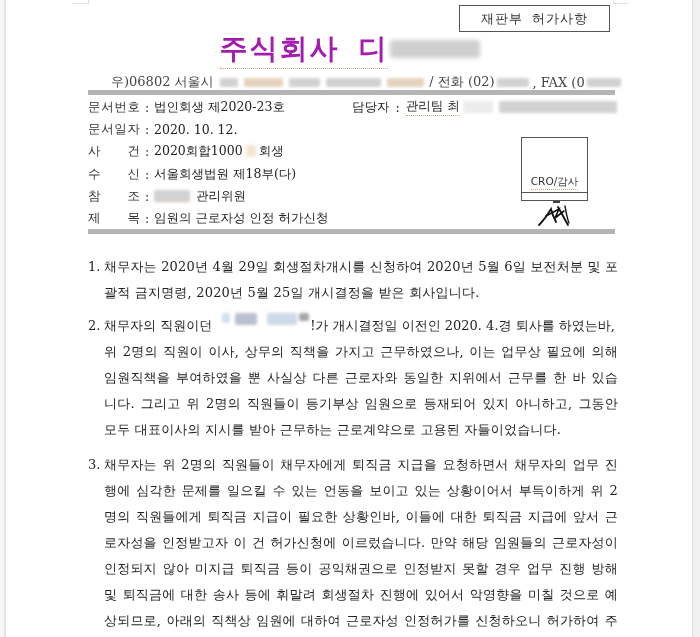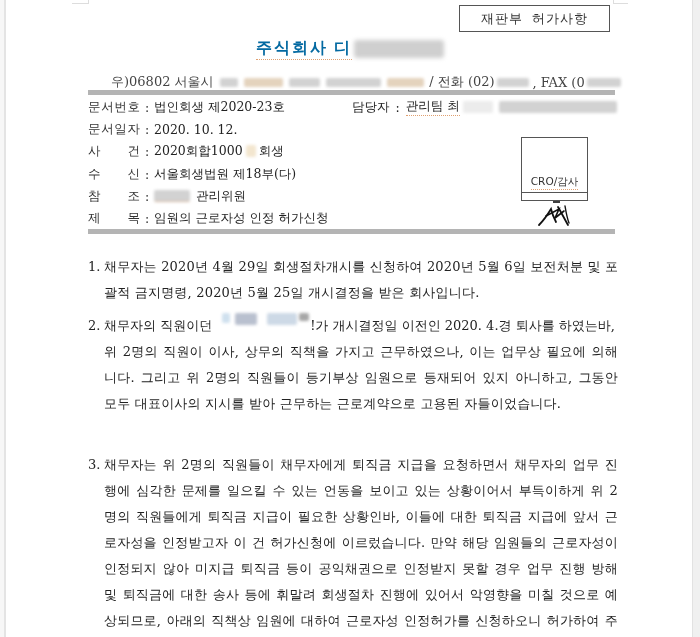--- a/index.html
+++ b/index.html
@@ -18,22 +18,22 @@
   .stamp-box {
     position:absolute; left:459px; top:5px; width:151px; height:27px;
     border:1px solid #555; box-sizing:border-box;
     display:flex; align-items:center; justify-content:center;
     font-size:13px; letter-spacing:1px; color:#333;font-family:Liberation Mono, monospace;
   }
   .title {
     position:absolute; left:0; top:35px; width:700px; height:28px;
     display:flex; justify-content:center; align-items:center;
   }
-  .title-text { font-size:16px; font-weight:bold; letter-spacing:2px; color:#0369a1;
-    font-family:Liberation Serif, serif; }
+  .title-text { font-size:28px; font-weight:bold; letter-spacing:2px; color:#a21caf;
+    font-family:Liberation Mono, monospace; }
   .blur-title { display:inline-block; width:90px; height:18px; background:#cfcfcf; filter:blur(2px); margin-left:2px; border-radius:3px; }
 
   .address {
     position:absolute; left:111px; top:75px; width:510px; height:14px;
     font-size:13px; color:#444; display:flex; align-items:center; white-space:nowrap;
   }
   .blur { display:inline-block; background:#d2d2d2; filter:blur(1.6px); border-radius:2px; }
   .gray-bar { position:absolute; left:88px; width:527px; height:5px; background:#b4b4b4; }
 
   .field-row { position:absolute; left:88px; height:20px; display:flex; align-items:center; font-size:12.5px; white-space:nowrap; }
@@ -195,20 +195,24 @@
       <span class="blur" style="width:10px;height:8px;margin-left:2px;background:#a6a6a6;"></span>
       <span style="margin-left:1px;">!가 개시결정일 이전인 2020. 4.경 퇴사를 하였는바,</span>
     </span>
   </div>
   <div class="para-line">
       <span class="para-num"></span>
       <span class="para-text">위 2명의 직원이 이사, 상무의 직책을 가지고 근무하였으나, 이는 업무상 필요에 의해</span>
     </div>
   <div class="para-line">
       <span class="para-num"></span>
+      <span class="para-text">임원직책을 부여하였을 뿐 사실상 다른 근로자와 동일한 지위에서 근무를 한 바 있습</span>
+    </div>
+  <div class="para-line">
+      <span class="para-num"></span>
       <span class="para-text">니다. 그리고 위 2명의 직원들이 등기부상 임원으로 등재되어 있지 아니하고, 그동안</span>
     </div>
   <div class="para-line">
       <span class="para-num"></span>
       <span class="para-text last">모두 대표이사의 지시를 받아 근무하는 근로계약으로 고용된 자들이었습니다.</span>
     </div>
 </div>
 
 <div class="para" style="top:452px;">
   <div class="para-line">

